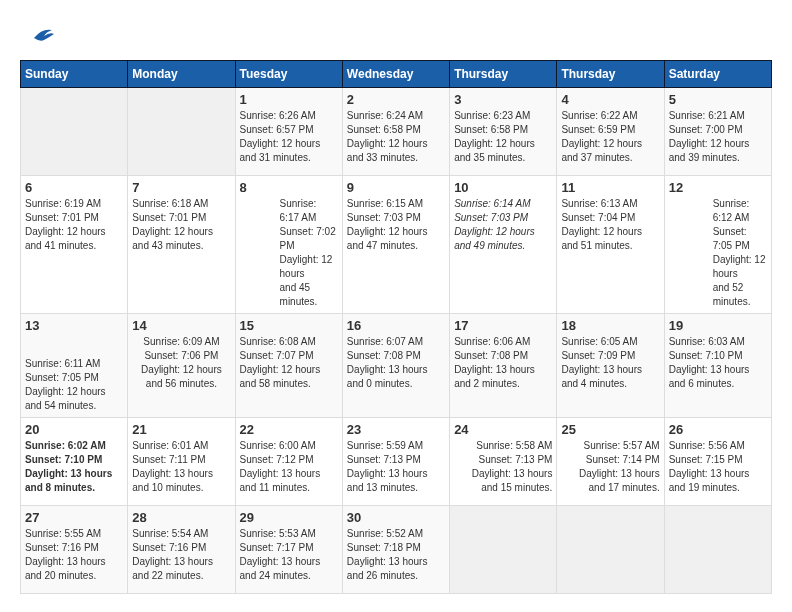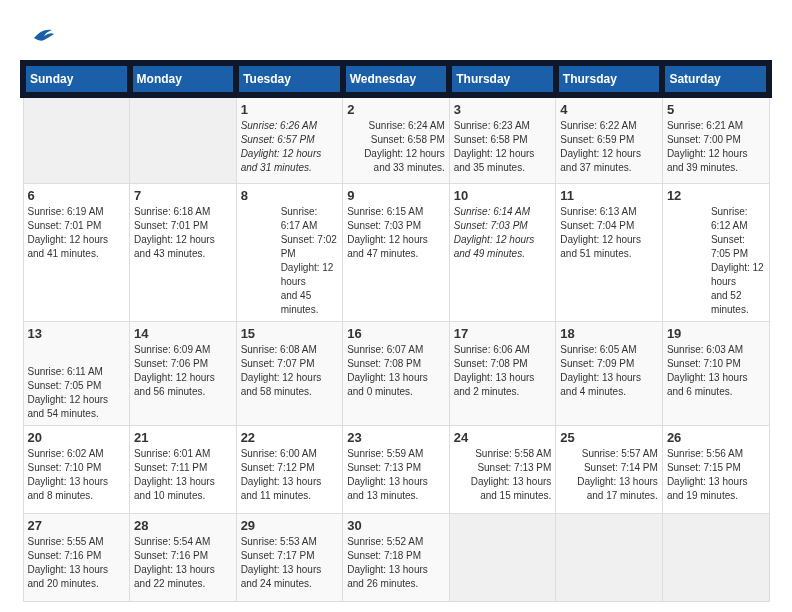--- a/index.html
+++ b/index.html
@@ -51,21 +51,21 @@
       border-collapse: collapse;
       font-size: 11px;
     }
     .calendar thead th {
       background-color: #1a5fa8;
       color: #fff;
       padding: 6px 4px;
       text-align: left;
       font-size: 12px;
       font-weight: bold;
-      border: 6px solid #0f172a;
+      border: 1px solid #0f172a;
     }
     .calendar tbody td {
       border: 1px solid #ddd;
       vertical-align: top;
       padding: 4px;
       height: 88px;
       width: calc(100% / 7);
       color: #333;
     }
     .calendar tbody tr:nth-child(odd) td {
@@ -121,28 +121,28 @@
         <th>Thursday</th>
         <th>Saturday</th>
       </tr>
   </thead>
   <tbody>
   <tr>
         <td class="empty-cell"></td>
         <td class="empty-cell"></td>
         <td>
           <span class="day-number">1</span>
-          <div class="day-info" style="white-space: pre-line; font-style: italic;">Sunrise: 6:26 AM
+          <div class="day-info" style="white-space: pre-line;">Sunrise: 6:26 AM
 Sunset: 6:57 PM
 Daylight: 12 hours
 and 31 minutes.</div>
         </td>
         <td>
           <span class="day-number">2</span>
-          <div class="day-info" style="white-space: pre-line; text-align: right;">Sunrise: 6:24 AM
+          <div class="day-info" style="white-space: pre-line;">Sunrise: 6:24 AM
 Sunset: 6:58 PM
 Daylight: 12 hours
 and 33 minutes.</div>
         </td>
         <td>
           <span class="day-number">3</span>
           <div class="day-info" style="white-space: pre-line;">Sunrise: 6:23 AM
 Sunset: 6:58 PM
 Daylight: 12 hours
 and 35 minutes.</div>
@@ -216,21 +216,21 @@
       <tr>
         <td>
           <span class="day-number">13</span>
           <div class="day-info" style="white-space: pre-line; margin-top: 24px;">Sunrise: 6:11 AM
 Sunset: 7:05 PM
 Daylight: 12 hours
 and 54 minutes.</div>
         </td>
         <td>
           <span class="day-number">14</span>
-          <div class="day-info" style="white-space: pre-line;">Sunrise: 6:09 AM
+          <div class="day-info" style="white-space: pre-line; text-align: center;">Sunrise: 6:09 AM
 Sunset: 7:06 PM
 Daylight: 12 hours
 and 56 minutes.</div>
         </td>
         <td>
           <span class="day-number">15</span>
           <div class="day-info" style="white-space: pre-line;">Sunrise: 6:08 AM
 Sunset: 7:07 PM
 Daylight: 12 hours
 and 58 minutes.</div>
@@ -260,21 +260,21 @@
           <span class="day-number">19</span>
           <div class="day-info" style="white-space: pre-line;">Sunrise: 6:03 AM
 Sunset: 7:10 PM
 Daylight: 13 hours
 and 6 minutes.</div>
         </td>
       </tr>
       <tr>
         <td>
           <span class="day-number">20</span>
-          <div class="day-info" style="white-space: pre-line;">Sunrise: 6:02 AM
+          <div class="day-info" style="white-space: pre-line; font-weight: bold;">Sunrise: 6:02 AM
 Sunset: 7:10 PM
 Daylight: 13 hours
 and 8 minutes.</div>
         </td>
         <td>
           <span class="day-number">21</span>
           <div class="day-info" style="white-space: pre-line;">Sunrise: 6:01 AM
 Sunset: 7:11 PM
 Daylight: 13 hours
 and 10 minutes.</div>

